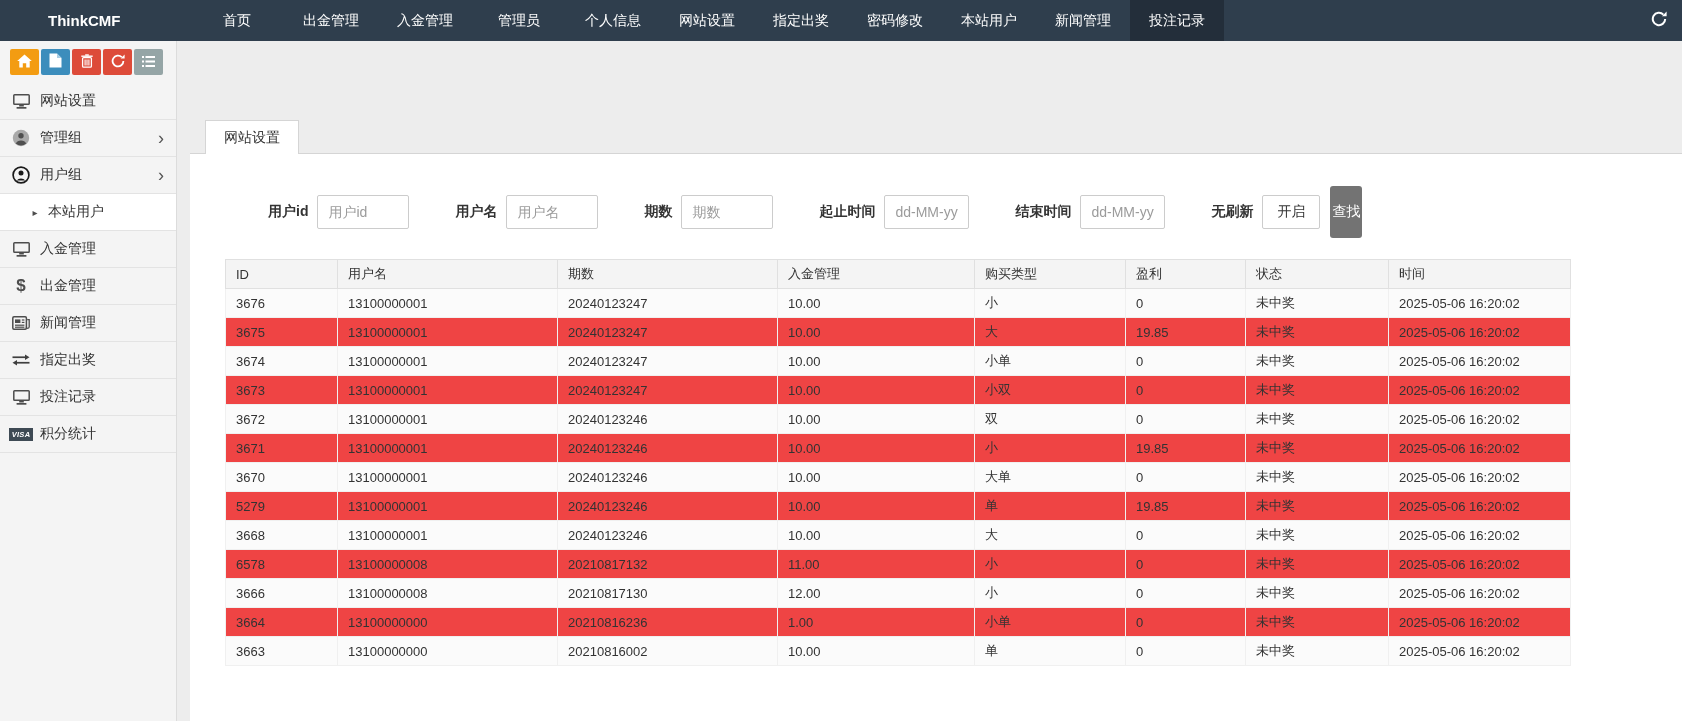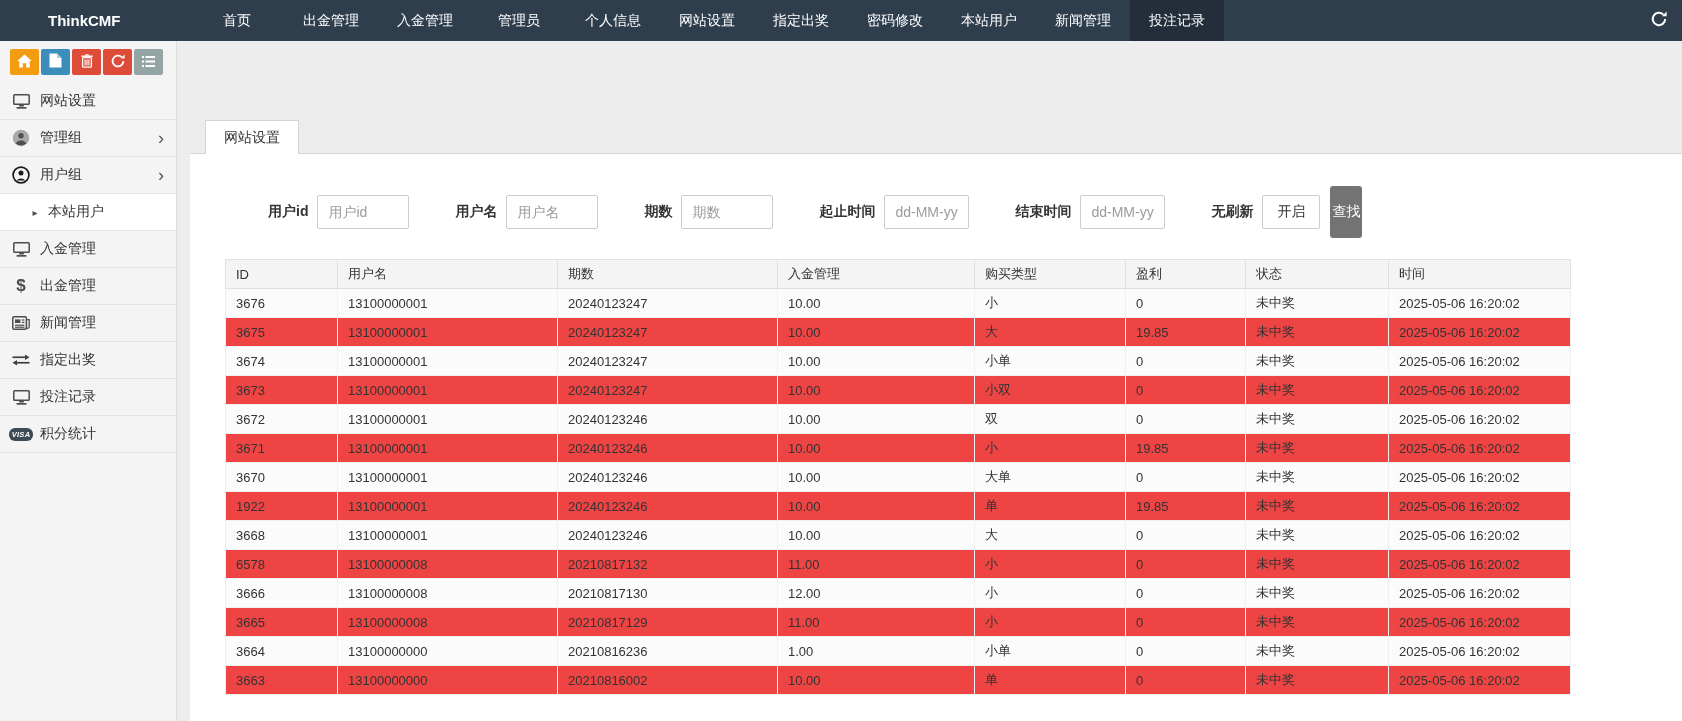--- a/index.html
+++ b/index.html
@@ -22,21 +22,21 @@
   .sidebar-toolbar { display:flex; padding:8px 0 8px 10px; gap:2px; }
   .tool-btn { width:29px; height:26px; display:flex; align-items:center; justify-content:center;
     border-radius:2px; cursor:pointer; }
   .side-item { height:37px; display:flex; align-items:center; padding:0 12px 0 10px;
     border-bottom:1px solid #e3e3e3; font-size:14px; color:#333; cursor:pointer; background:#f4f4f4; }
   .side-ic { width:22px; display:inline-flex; align-items:center; justify-content:center; margin-right:8px; }
   .side-item.sub { background:#fff; padding-left:30px; }
   .side-item.sub .side-ic { width:10px; margin-right:8px; }
   .side-chev { margin-left:auto; color:#555; font-size:18px; line-height:1; font-weight:normal; }
   .visa-chip { background:#3e4a54; color:#fff; font-size:7.5px; font-weight:bold; font-style:italic;
-    padding:2px 3px; border-radius:6px; letter-spacing:.3px; }
+    padding:2px 3px; border-radius:0; letter-spacing:.3px; }
   
   .main { position:absolute; top:41px; left:177px; right:0; bottom:0; background:#ededed; }
   .tab-strip { position:absolute; top:79px; left:13px; right:0; height:34px; z-index:2; }
   .tab { display:inline-block; margin-left:15px; height:34px; line-height:33px; padding:0 18px;
     background:#fff; border:1px solid #d5d5d5; border-bottom:none; font-size:14px; color:#333; cursor:default; }
   .panel { position:absolute; top:112px; left:13px; right:0; bottom:0;
     background:#fff; border-top:1px solid #d5d5d5; overflow:hidden; }
   
   .search-row { display:flex; align-items:center; padding:32px 0 0 78px; }
   .f-group { display:flex; align-items:center; margin-right:46px; }
@@ -348,21 +348,21 @@
             <td>3670</td>
             <td>13100000001</td>
             <td>20240123246</td>
             <td>10.00</td>
             <td>大单</td>
             <td>0</td>
             <td>未中奖</td>
             <td>2025-05-06 16:20:02</td>
           </tr>
           <tr>
-            <td>1922</td>
+            <td>5279</td>
             <td>13100000001</td>
             <td>20240123246</td>
             <td>10.00</td>
             <td>单</td>
             <td>19.85</td>
             <td>未中奖</td>
             <td>2025-05-06 16:20:02</td>
           </tr>
           <tr>
             <td>3668</td>
@@ -388,30 +388,20 @@
             <td>3666</td>
             <td>13100000008</td>
             <td>20210817130</td>
             <td>12.00</td>
             <td>小</td>
             <td>0</td>
             <td>未中奖</td>
             <td>2025-05-06 16:20:02</td>
           </tr>
           <tr>
-            <td>3665</td>
-            <td>13100000008</td>
-            <td>20210817129</td>
-            <td>11.00</td>
-            <td>小</td>
-            <td>0</td>
-            <td>未中奖</td>
-            <td>2025-05-06 16:20:02</td>
-          </tr>
-          <tr>
             <td>3664</td>
             <td>13100000000</td>
             <td>20210816236</td>
             <td>1.00</td>
             <td>小单</td>
             <td>0</td>
             <td>未中奖</td>
             <td>2025-05-06 16:20:02</td>
           </tr>
           <tr>

